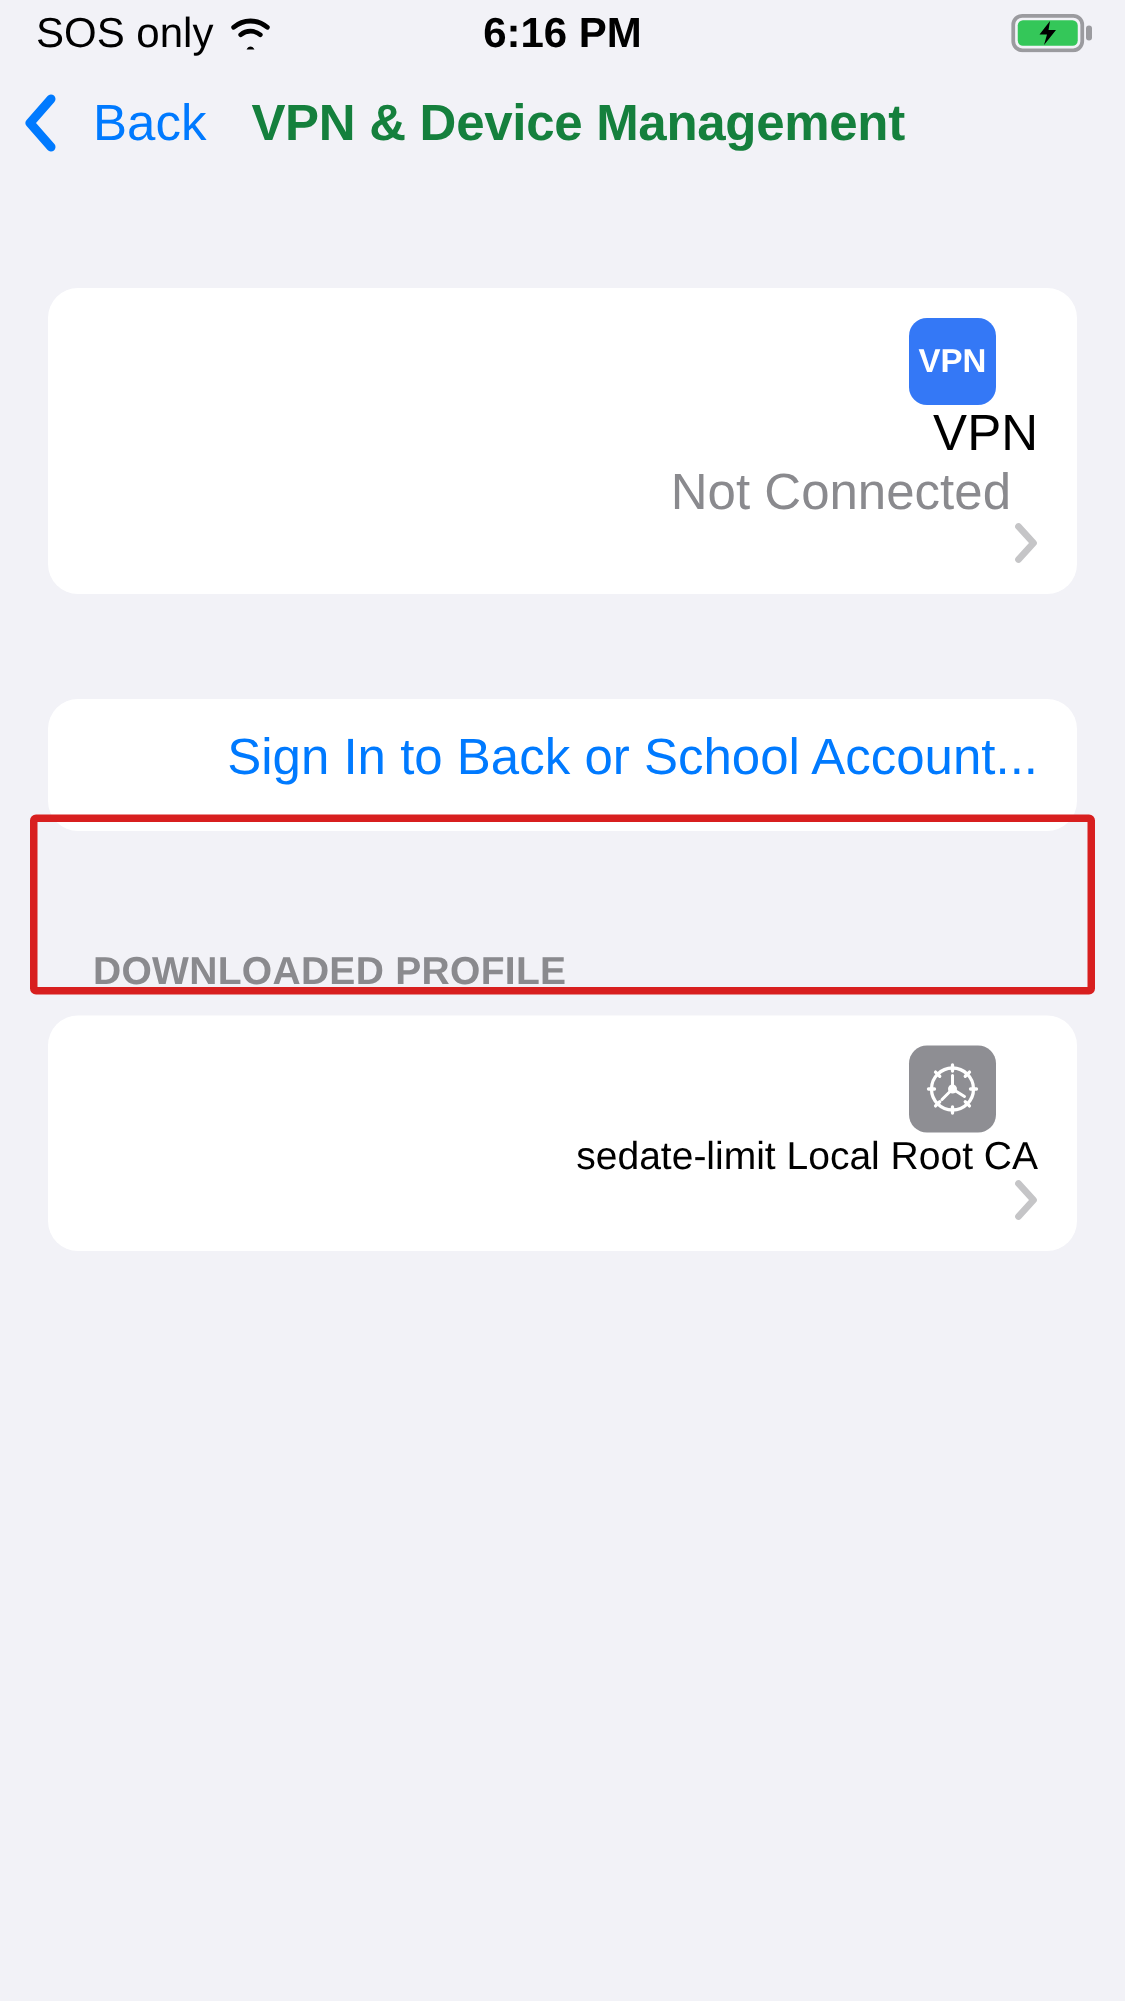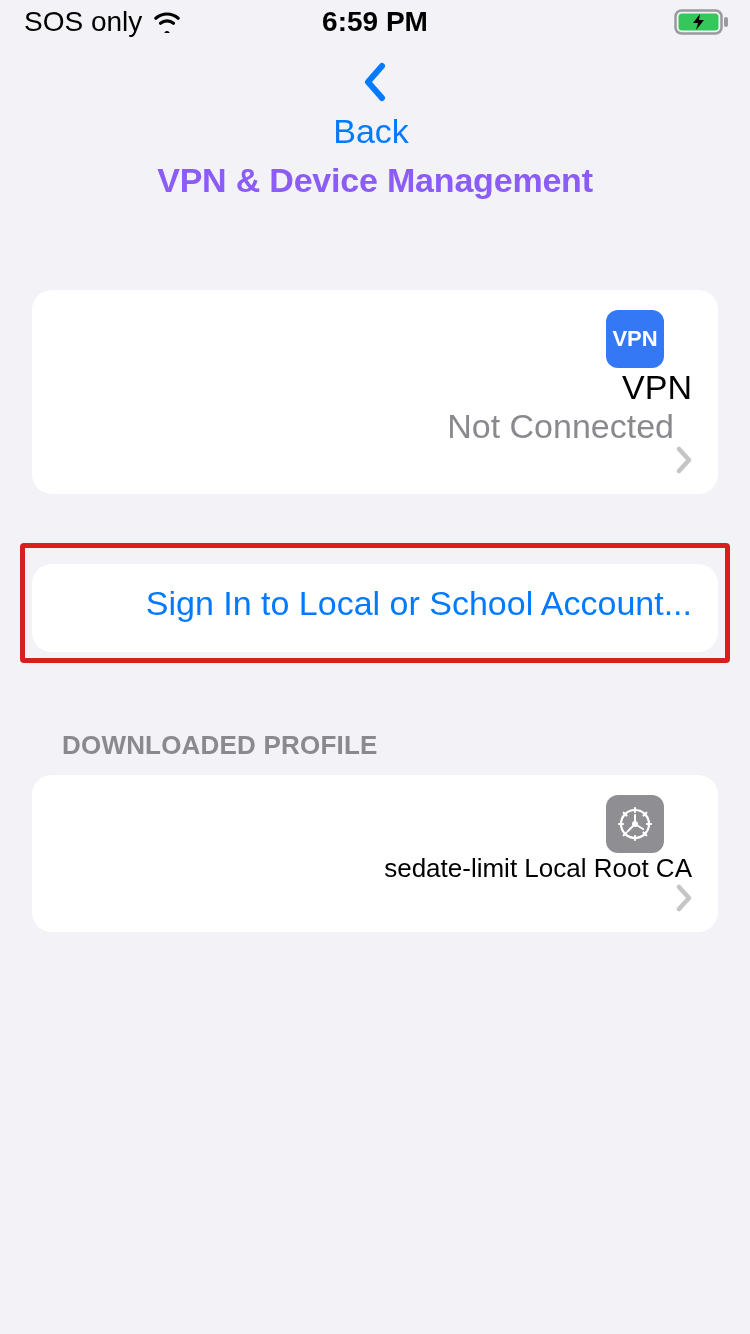--- a/index.html
+++ b/index.html
@@ -46,34 +46,33 @@
       gap: 8px;
     }
     .wifi-icon svg, .battery-icon svg {
       display: block;
     }
     
     .nav-bar {
       display: flex;
       align-items: center;
       padding: 18px 14px 20px 14px;
-      gap: 10px;
-      flex-direction: column;
+      gap: 22px;
     }
     .back-chevron svg {
       display: block;
     }
     .back-text {
       color: #007aff;
       font-size: 34px;
       font-weight: 400;
       margin-right: 8px;
     }
     .page-title {
-      color: #8b5cf6;
+      color: #15803d;
       font-size: 34px;
       font-weight: 600;
       letter-spacing: -0.2px;
     }
     
     .content {
       padding: 0 32px;
     }
     .group {
       margin-top: 70px;
@@ -173,21 +172,21 @@
   <div class="status-left">
     <span>SOS only</span>
     <span class="wifi-icon">
       <svg width="30" height="22" viewBox="0 0 30 22">
         <path d="M15 20 a2.6 2.6 0 1 0 0.001 0 Z" fill="#000"></path>
         <path d="M8.5 12.2 a10 10 0 0 1 13 0" stroke="#000" stroke-width="3.2" fill="none" stroke-linecap="round"></path>
         <path d="M3.8 7.2 a17 17 0 0 1 22.4 0" stroke="#000" stroke-width="3.2" fill="none" stroke-linecap="round"></path>
       </svg>
     </span>
   </div>
-  <div class="status-center">6:59 PM</div>
+  <div class="status-center">6:16 PM</div>
   <div class="status-right">
     <span class="battery-icon">
       <svg width="56" height="26" viewBox="0 0 56 26">
         <rect x="1.5" y="1.5" width="46" height="23" rx="6" ry="6" fill="none" stroke="#9b9b9f" stroke-width="2.5"></rect>
         <rect x="4.5" y="4.5" width="40" height="17" rx="3.5" ry="3.5" fill="#34c759"></rect>
         <rect x="50" y="8" width="4" height="10" rx="2" ry="2" fill="#9b9b9f"></rect>
         <path d="M26 5 L19 14 L24 14 L22 21 L30 11 L25 11 Z" fill="#000"></path>
       </svg>
     </span>
   </div>
@@ -217,21 +216,21 @@
             <polyline points="3,3 13,14 3,25" fill="none" stroke="#c5c5c7" stroke-width="4.5" stroke-linecap="round" stroke-linejoin="round"></polyline>
           </svg>
         </span>
       </div>
     </div>
   </div>
 
   <div class="group spaced">
     <div class="cell-group">
       <div class="cell">
-        <span class="cell-label link">Sign In to Local or School Account...</span>
+        <span class="cell-label link">Sign In to Back or School Account...</span>
       </div>
     </div>
   </div>
 
   <div class="group section">
     <div class="section-header">DOWNLOADED PROFILE</div>
     <div class="cell-group cell-highlighted">
       <div class="cell">
         <div class="gear-badge">
           <svg width="38" height="38" viewBox="0 0 38 38">

